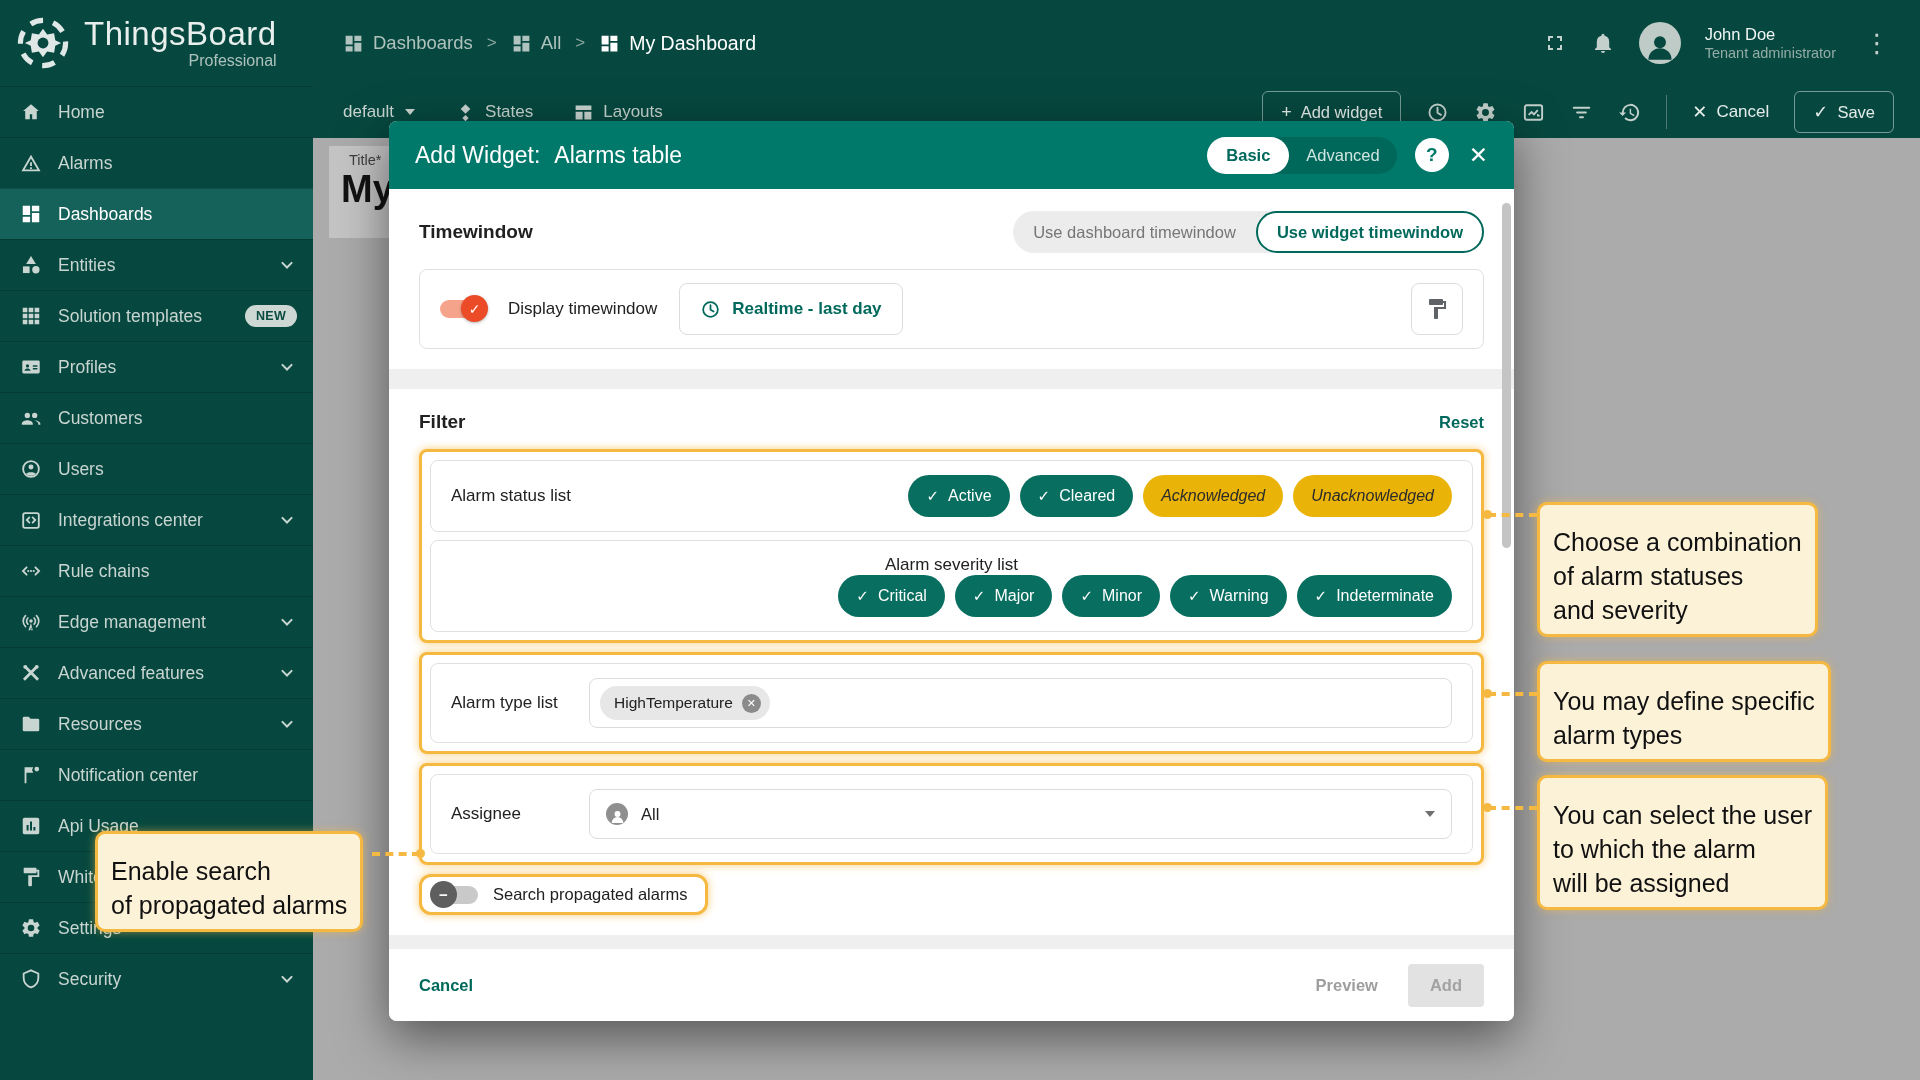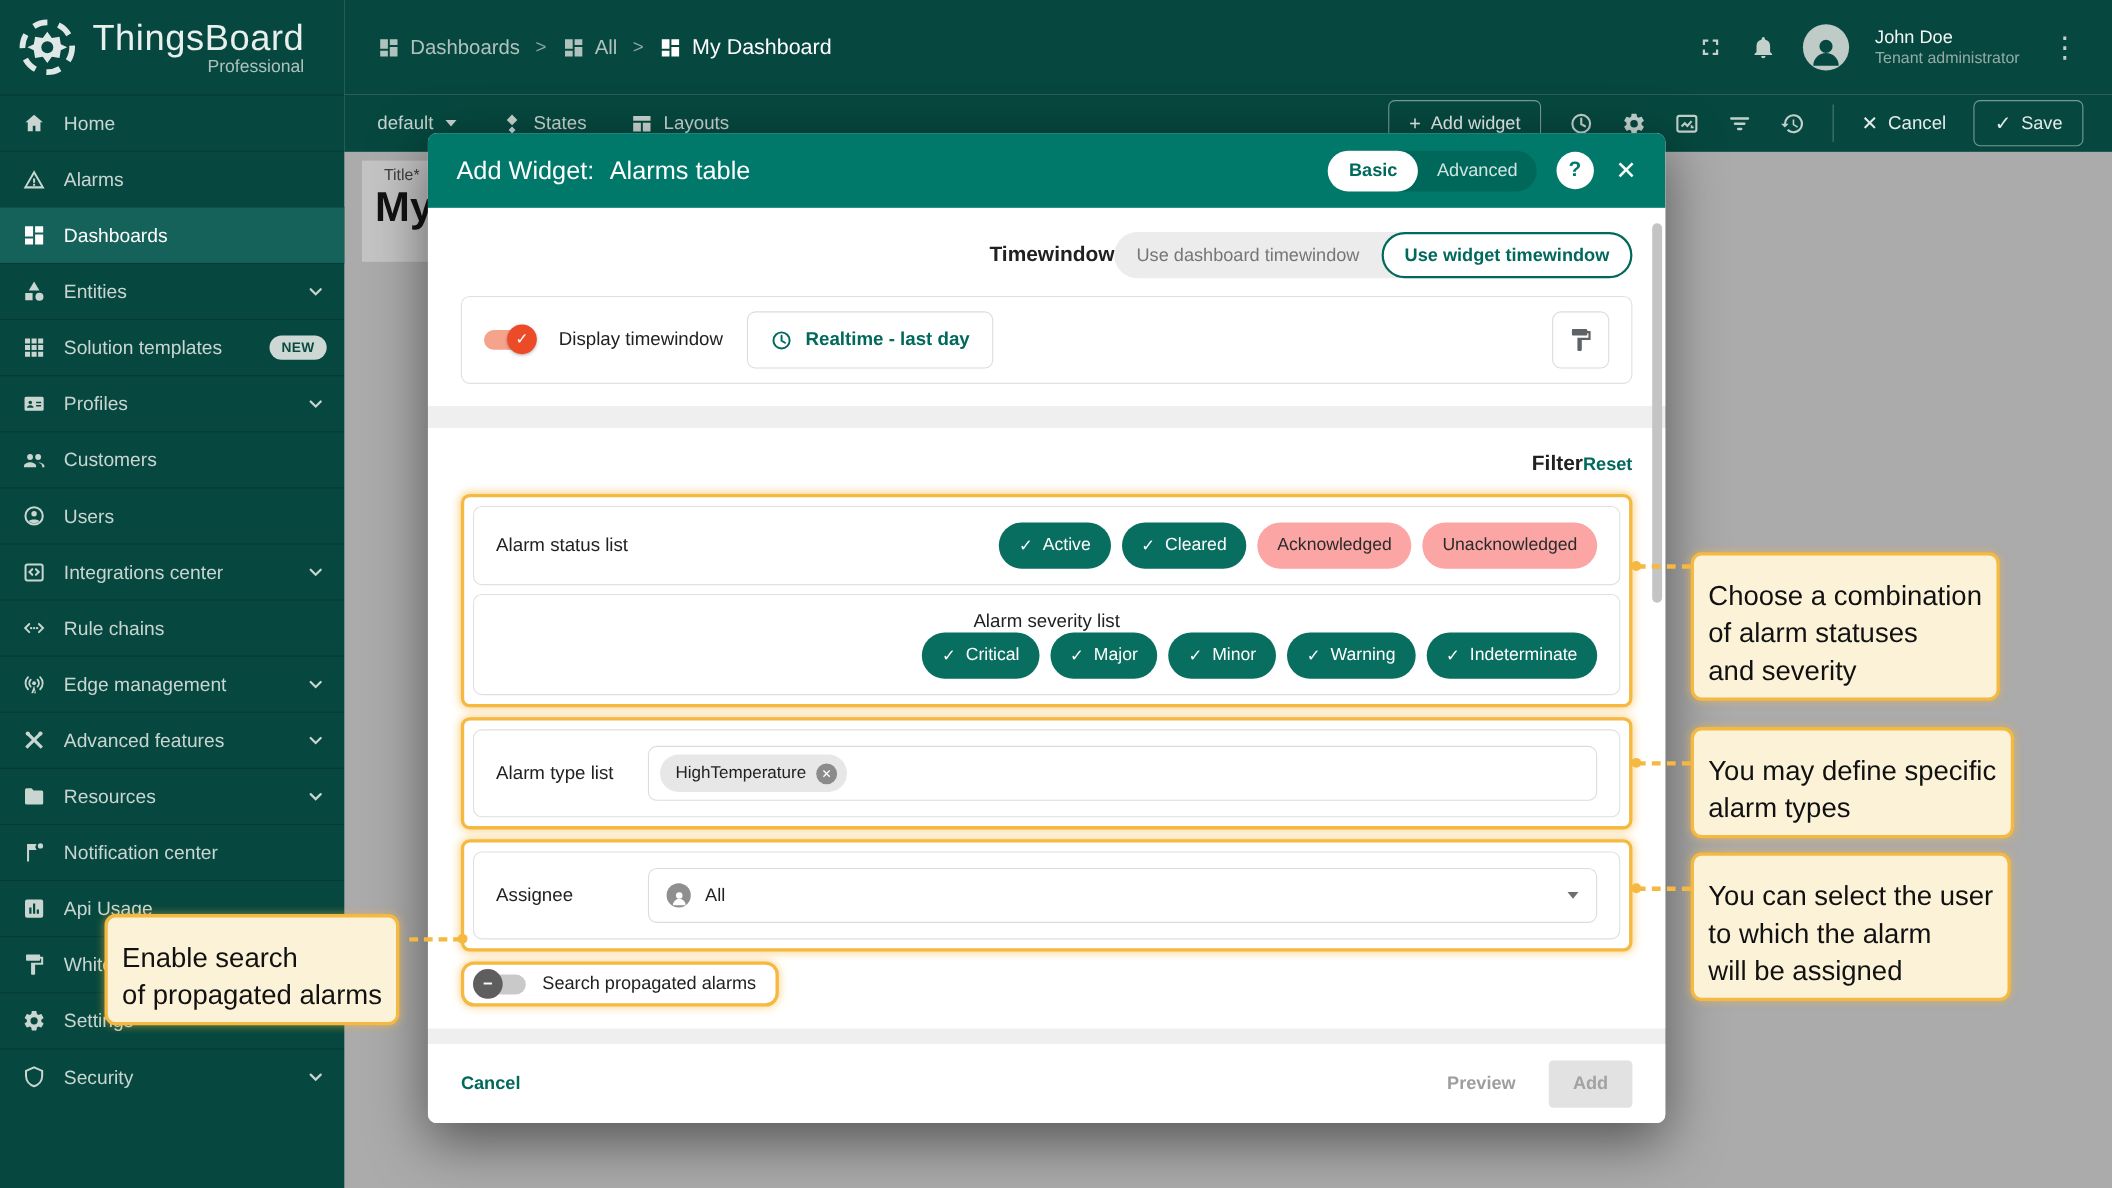--- a/index.html
+++ b/index.html
@@ -62,21 +62,21 @@
   .m-title-name { font-size:23px; font-weight:400; margin-left:14px; }
   .mode-toggle { margin-left:auto; background:rgba(0,0,0,.15); border-radius:19px; height:37px; display:flex; align-items:center; cursor:pointer; }
   .mode-basic { background:#fff; color:#00695C; border-radius:19px; height:37px; padding:0 19px; display:flex; align-items:center; font-size:16.5px; font-weight:700; }
   .mode-advanced { padding:0 17px; color:#CFE6E0; font-size:16.5px; }
   .help-btn { width:34px; height:34px; border-radius:50%; background:#fff; color:#00796B; font-size:19px; font-weight:700; display:flex; align-items:center; justify-content:center; margin-left:18px; border:none; cursor:pointer; }
   .close-btn { background:none; border:none; color:#fff; font-size:23px; margin-left:20px; cursor:pointer; line-height:1; }
 
   .modal-body { position:relative; }
   .sec { background:#fff; padding:22px 30px 20px; }
   .sec1 { margin-bottom:20px; }
-  .sec-head { display:flex; align-items:center; justify-content:flex-end; margin-bottom:16px; }
+  .sec-head { display:flex; align-items:center; justify-content:space-between; margin-bottom:16px; }
   .sec-title { font-size:19px; font-weight:700; color:#212121; }
   .seg { background:#ECECEC; border-radius:22px; height:42px; display:flex; align-items:center; font-size:16.5px; }
   .seg-off { padding:0 20px; color:#767676; cursor:pointer; }
   .seg-on { background:#fff; border:2px solid #00695C; color:#00695C; font-weight:700; border-radius:22px; height:42px; padding:0 19px; display:flex; align-items:center; cursor:pointer; }
   .tw-card { border:1.5px solid #E0E0E0; border-radius:8px; padding:13px 20px; display:flex; align-items:center; gap:22px; }
   .switch { position:relative; width:46px; height:18px; border-radius:9px; flex:none; cursor:pointer; }
   .switch .knob { position:absolute; top:-5px; width:27px; height:27px; border-radius:50%; display:flex; align-items:center; justify-content:center; color:#fff; font-size:14px; font-weight:700; }
   .sw-on { background:#F6A38C; }
   .sw-on .knob { right:-2px; background:#EB4B27; box-shadow:0 1px 3px rgba(0,0,0,.3); }
   .sw-off { background:#C9C9C9; }
@@ -89,21 +89,21 @@
   .reset-link { color:#00695C; font-size:16.5px; font-weight:700; background:none; border:none; cursor:pointer; }
 
   .ygroup { border:3px solid #F5B840; border-radius:8px; box-shadow:0 0 9px rgba(245,184,64,.7); padding:8px; margin-bottom:9px; background:#fff; }
   .fcard { border:1.5px solid #E0E0E0; border-radius:8px; padding:14px 20px; display:flex; align-items:center; }
   .fcard + .fcard { margin-top:8px;flex-direction:column; }
   .fcard-label { font-size:17px; color:#212121; flex:none; }
   .lbl-col { width:120px; }
   .chips { margin-left:auto; display:flex; gap:10px; }
   .chip { height:42px; border-radius:21px; padding:0 18px; display:flex; align-items:center; gap:9px; font-size:16px; cursor:pointer; white-space:nowrap; }
   .chip.sel { background:#086E60; color:#fff; }
-  .chip.unsel { background:#fca5a5; color:#2B2B2B; }
+  .chip.unsel { background:#eab308; color:#2B2B2B;font-style:italic; }
   .ck { font-size:15px; }
   .type-input { flex:1; margin-left:18px; border:1.5px solid #DCDCDC; border-radius:8px; height:50px; display:flex; align-items:center; padding:0 10px; background:#fff; cursor:text; }
   .hchip { background:#E7E7E7; border-radius:17px; height:34px; padding:0 9px 0 14px; display:flex; align-items:center; gap:9px; font-size:15.5px; color:#212121; }
   .hchip-x { width:19px; height:19px; border-radius:50%; background:#8B8B8B; color:#fff; font-size:11px; display:flex; align-items:center; justify-content:center; cursor:pointer; }
   .a-select { flex:1; margin-left:18px; border:1.5px solid #DCDCDC; border-radius:8px; height:50px; display:flex; align-items:center; padding:0 16px; gap:13px; background:#fff; cursor:pointer; }
   .a-icon { width:22px; height:22px; border-radius:50%; background:#8F8F8F; display:flex; align-items:flex-end; justify-content:center; overflow:hidden; }
   .a-icon svg { width:17px; height:17px; fill:#fff; }
   .a-value { font-size:16.5px; color:#212121; }
   .a-caret { margin-left:auto; width:0; height:0; border-left:5.5px solid transparent; border-right:5.5px solid transparent; border-top:6px solid #6F6F6F; }
   .ygroup.prop { display:inline-flex; align-items:center; gap:15px; padding:8px 18px 8px 10px; margin-bottom:0; border-radius:12px; }

